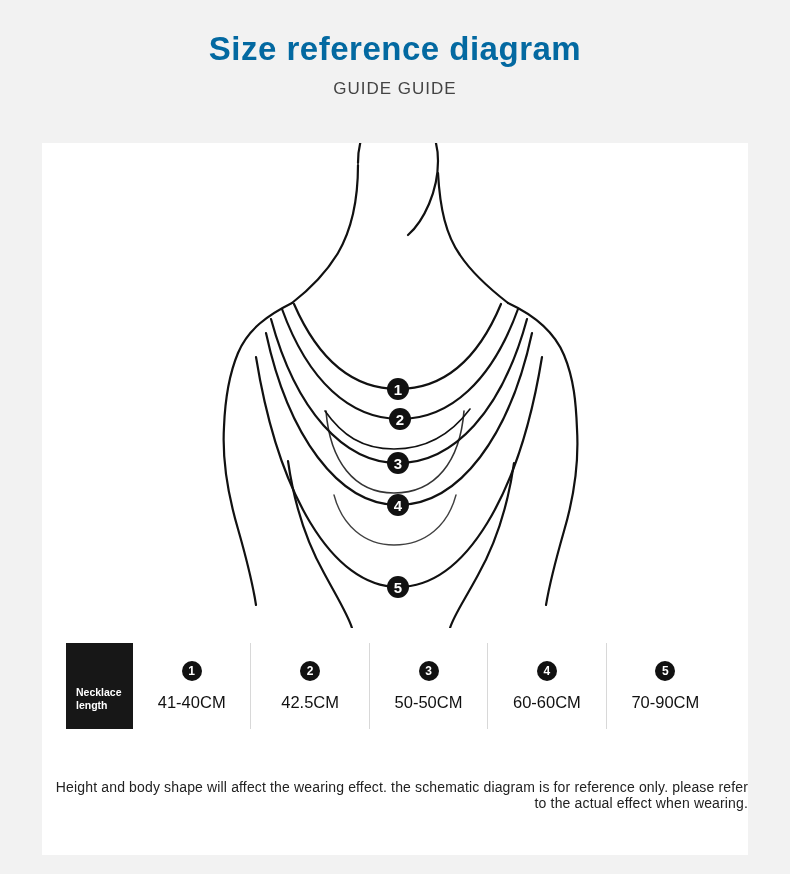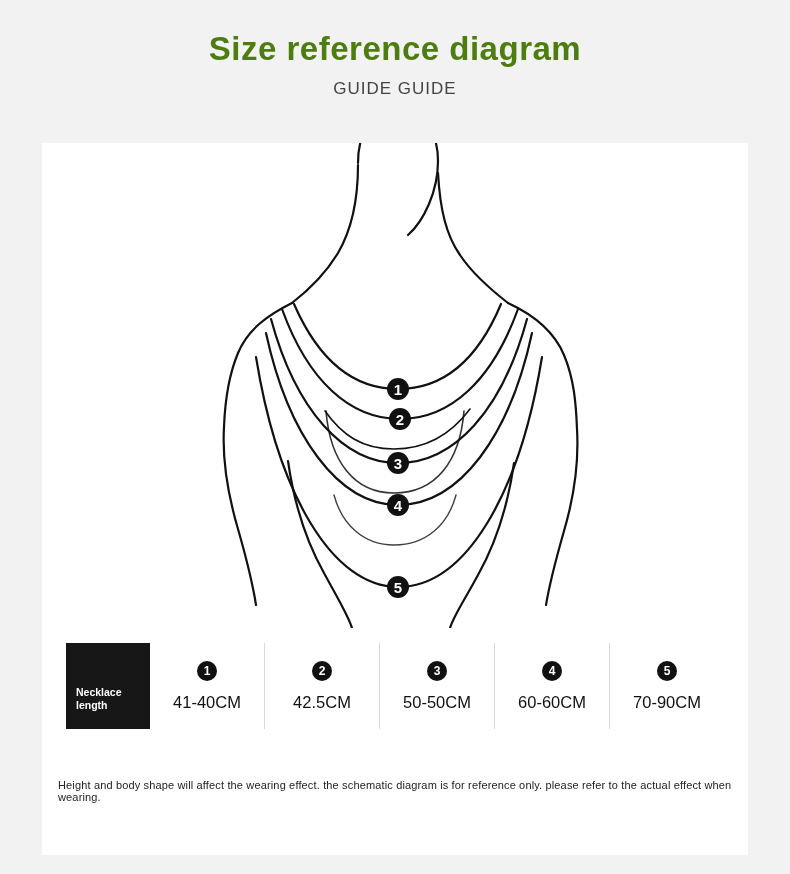--- a/index.html
+++ b/index.html
@@ -21,21 +21,21 @@
     box-sizing: border-box;
   }
   .header {
     padding-top: 28px;
     text-align: center;
   }
   .title {
     font-size: 33px;
     font-weight: bold;
     letter-spacing: 0.5px;
-    color: #4d7c0f;
+    color: #0369a1;
     margin: 0;
     line-height: 1.25;
   }
   .subtitle {
     margin-top: 10px;
     font-size: 17px;
     letter-spacing: 1px;
     color: #444;
     font-weight: 400;
   }
@@ -58,21 +58,21 @@
   
   .size-table {
     position: absolute;
     left: 24px;
     top: 500px;
     width: 658px;
     display: flex;
     align-items: stretch;
   }
   .label-cell {
-    width: 84px;
+    width: 67px;
     height: 86px;
     background: #171717;
     color: #fff;
     display: flex;
     align-items: center;
     box-sizing: border-box;
     padding: 0 10px;
     flex: 0 0 auto;
   }
   .label-cell .lbl {
@@ -105,25 +105,25 @@
     text-align: center;
     font-weight: bold;
     margin-bottom: 12px;
   }
   .size-val {
     font-size: 16.5px;
     color: #111;
   }
   .footnote {
     position: absolute;
-    left: 16px;
+    left: 0;
     top: 636px;
     width: 706px;
-    text-align: left;
-    font-size: 11px;
+    text-align: right;
+    font-size: 14px;
     color: #222;
     letter-spacing: 0.15px;
   }
   .num-marker {
     font-size: 15px;
     font-weight: bold;
     fill: #ffffff;
     font-family: "Liberation Sans", sans-serif;
   }
 </style>

